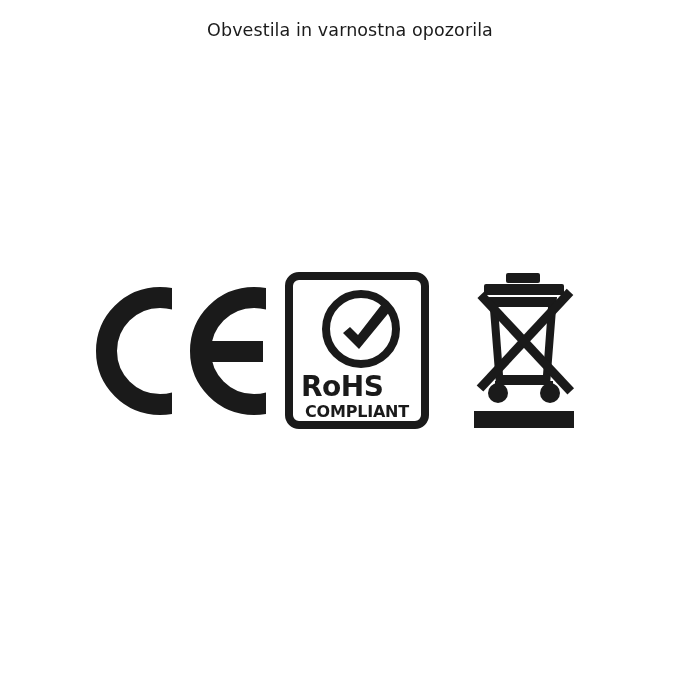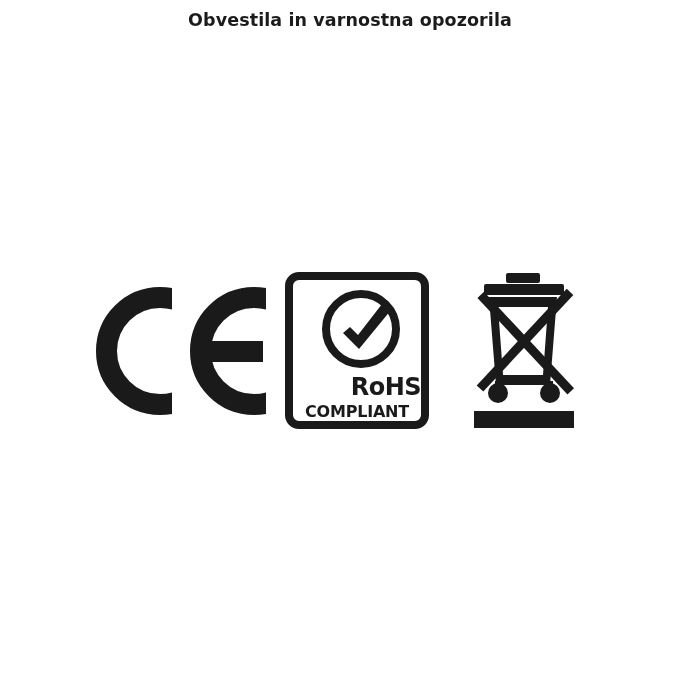--- a/index.html
+++ b/index.html
@@ -15,26 +15,26 @@
     overflow: hidden;
     position: relative;
   }
   .page {
     position: relative;
     width: 700px;
     height: 700px;
   }
   .page-title {
     position: absolute;
-    top: 10px;
+    top: 20px;
     left: 0;
     width: 700px;
     text-align: center;
     font-size: 17.5px;
-    font-weight: 700;
+    font-weight: 400;
     color: #1b1b1b;
     letter-spacing: 0.1px;
   }
   .symbol-row {
     position: absolute;
     top: 255px;
     left: 0;
     width: 700px;
     height: 190px;
   }
@@ -106,27 +106,27 @@
   }
   .rohs-check {
     position: absolute;
     left: 42px;
     top: 22px;
     width: 62px;
     height: 62px;
   }
   .rohs-text {
     position: absolute;
-    left: 0;
+    left: 8px;
     top: 92px;
     width: 128px;
-    text-align: right;
+    text-align: left;
     font-family: "DejaVu Sans", "Liberation Sans", sans-serif;
     font-weight: 700;
-    font-size: 24px;
+    font-size: 28px;
     line-height: 30px;
     letter-spacing: -0.5px;
     color: #1a1a1a;
   }
   .rohs-sub {
     position: absolute;
     left: 0;
     top: 122px;
     width: 128px;
     text-align: center;

